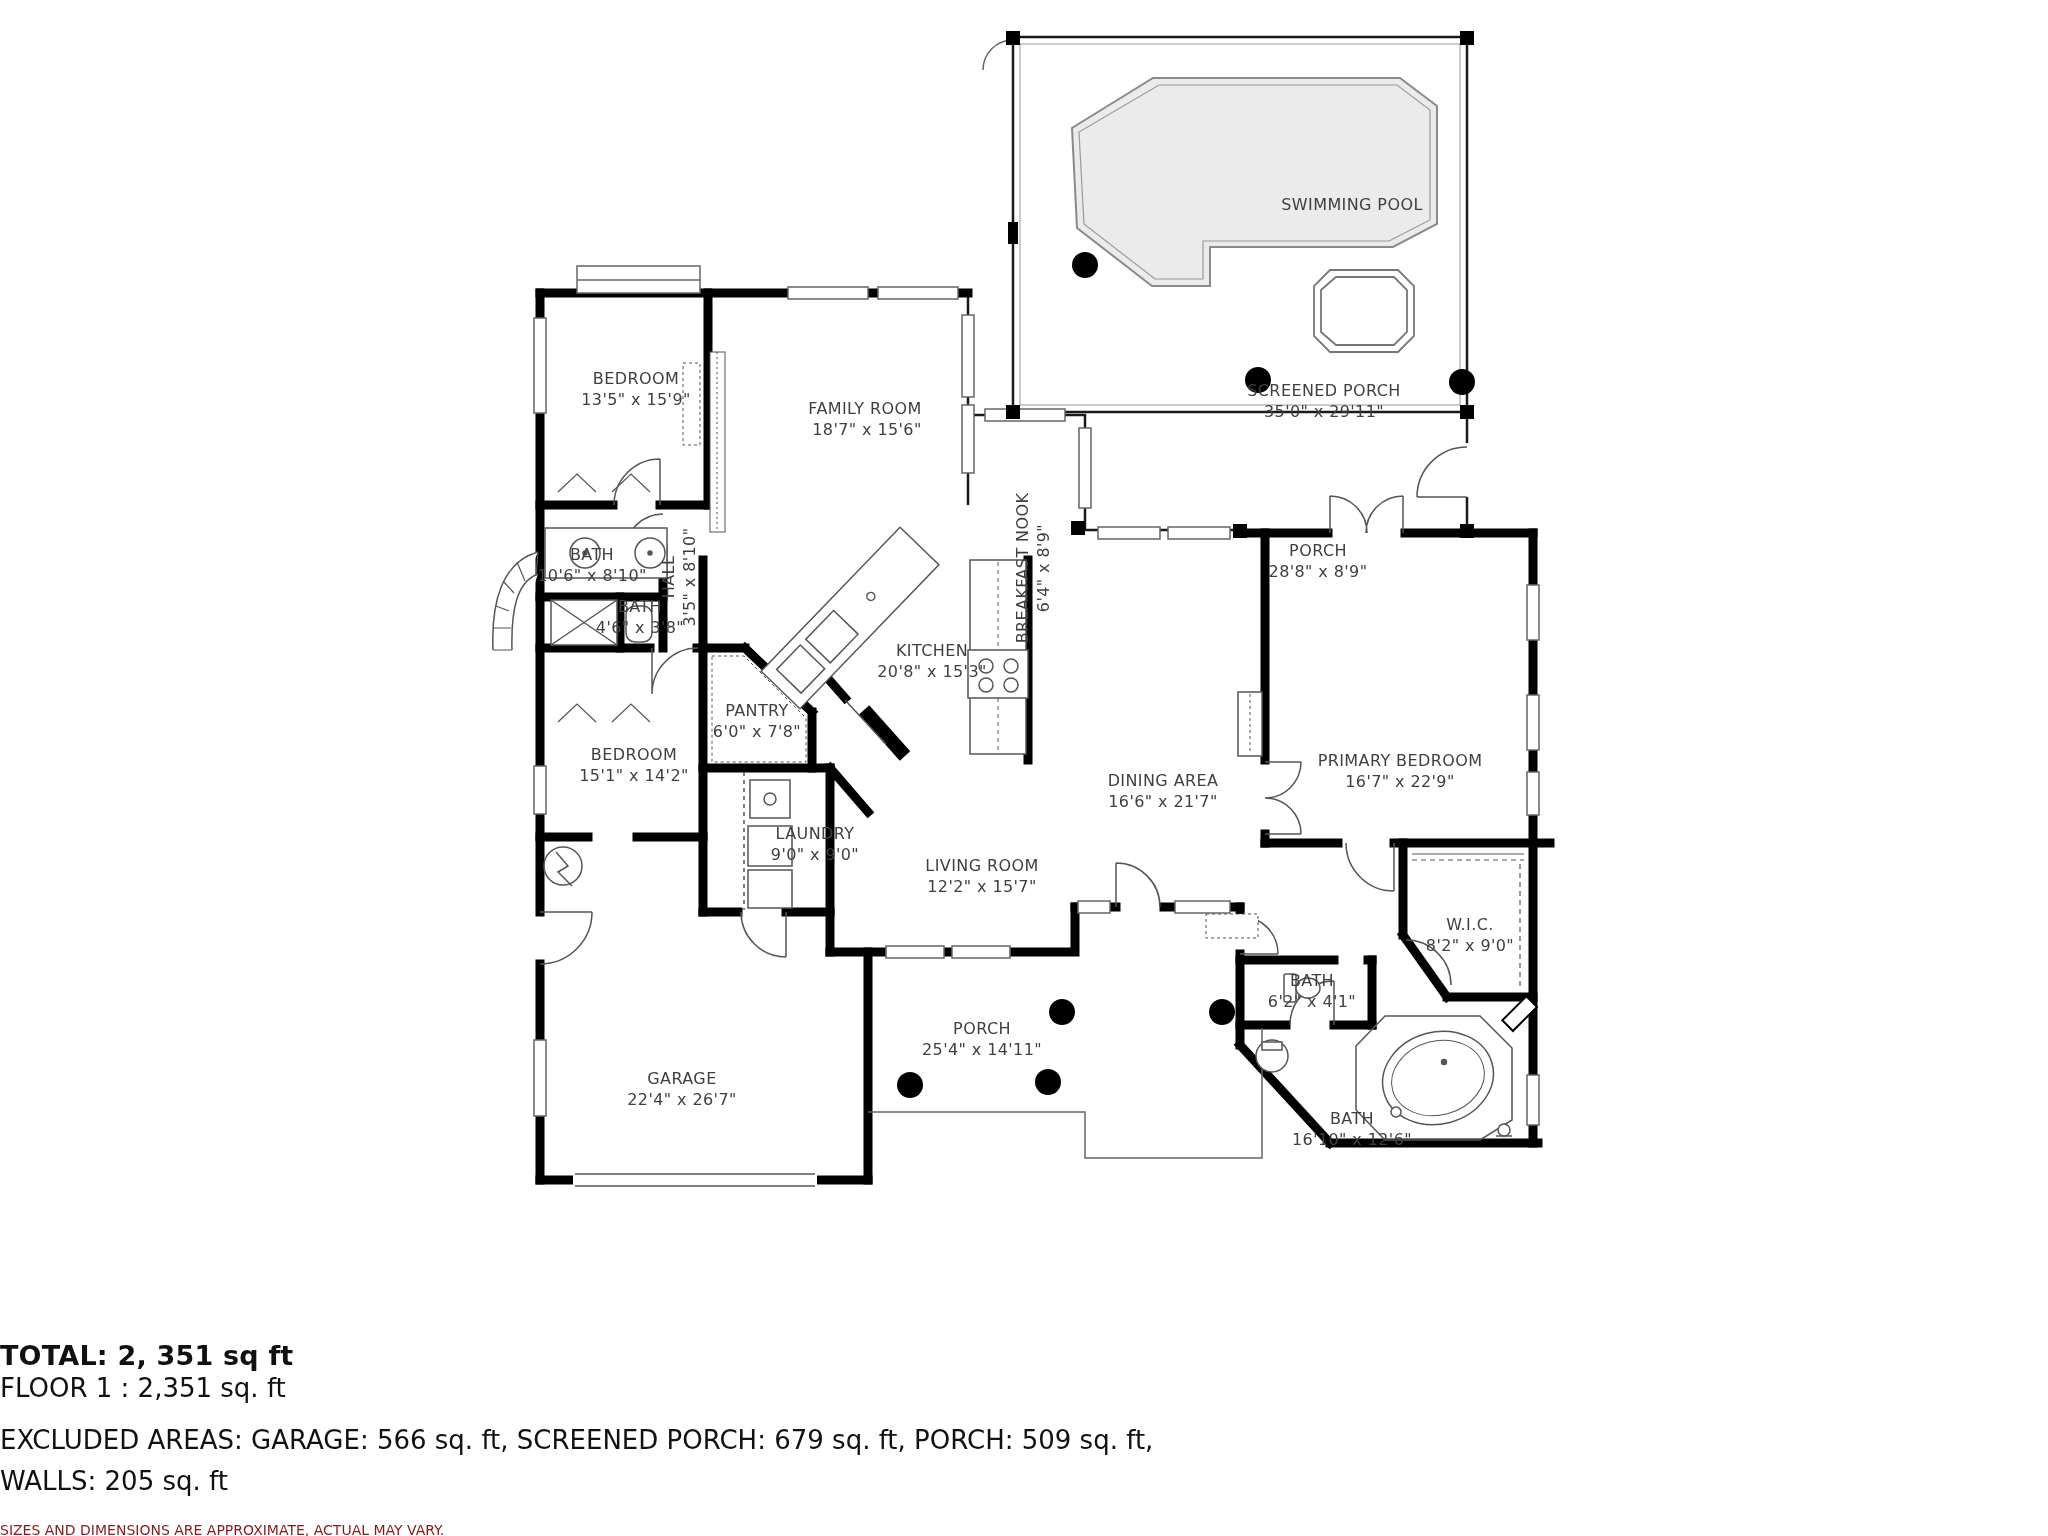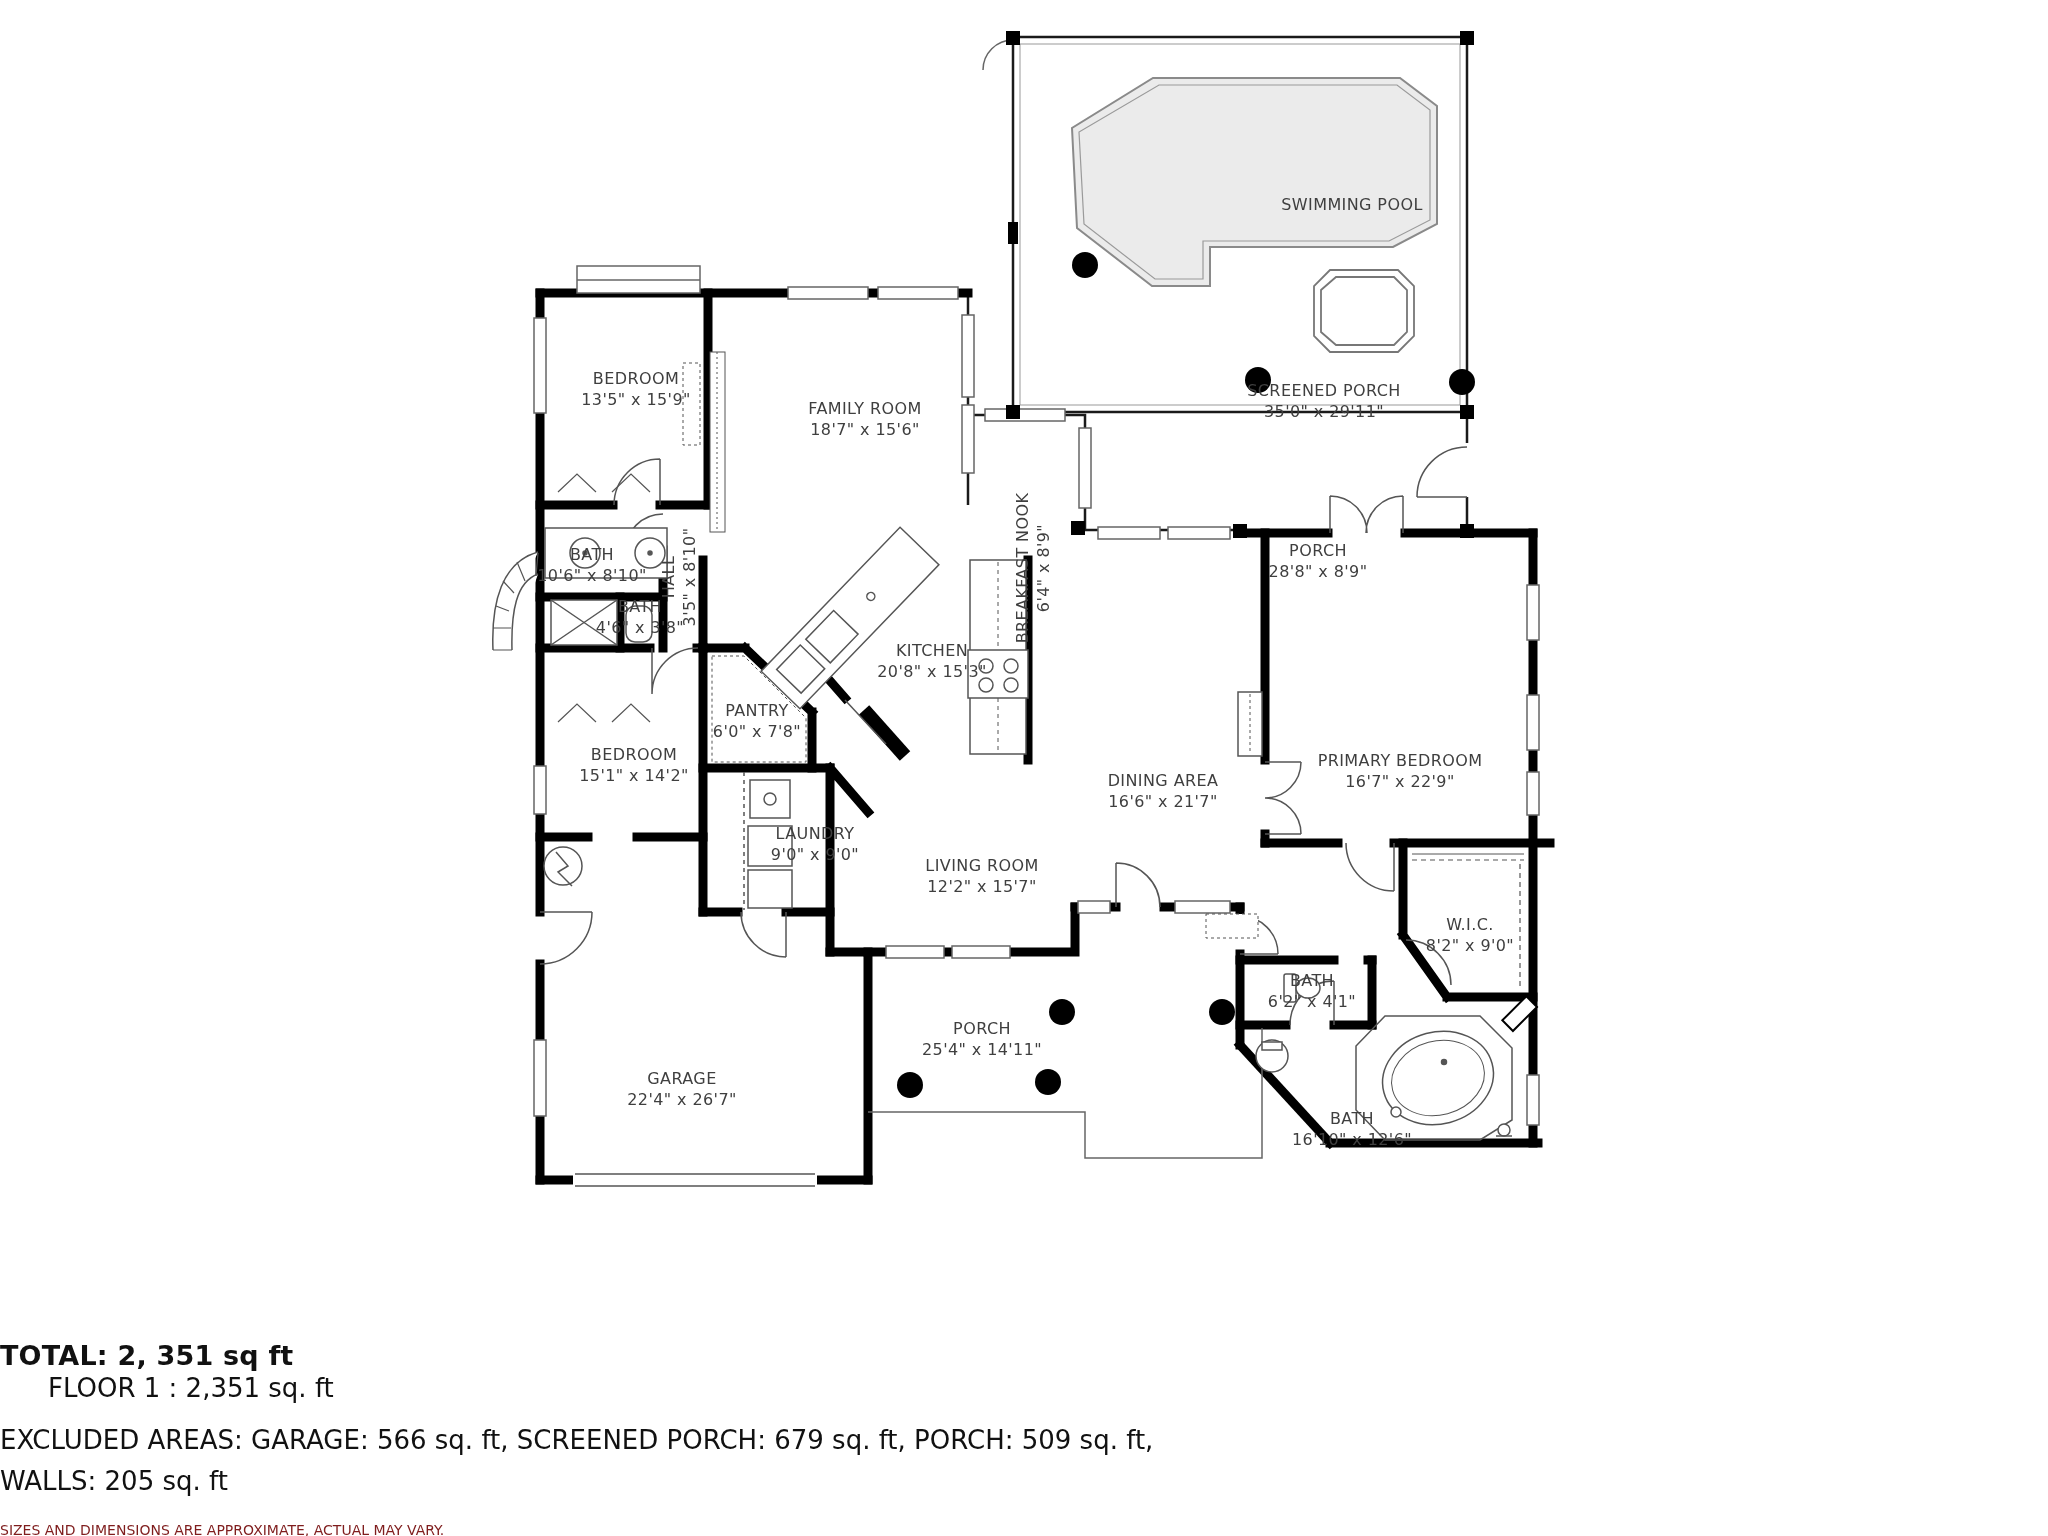--- a/index.html
+++ b/index.html
@@ -5,21 +5,21 @@
   html,body{margin:0;padding:0;background:#ffffff;}
   #page{position:relative;width:2048px;height:1536px;background:#ffffff;overflow:hidden;
         font-family:"DejaVu Sans","Liberation Sans",sans-serif;}
   #plan-svg{position:absolute;left:0;top:0;}
   .room-label{position:absolute;transform:translate(-50%,-50%);text-align:center;
               color:#3f3f3f;font-size:16px;line-height:1.3;letter-spacing:.4px;white-space:nowrap;}
   .room-label.rot{transform:translate(-50%,-50%) rotate(-90deg);}
   .room-label .rname,.room-label .rdims{display:block;}
   #summary{position:absolute;left:0;top:1340px;width:2048px;text-align:left;color:#111;}
   #summary .total{font-size:27px;font-weight:bold;letter-spacing:.2px;}
-  #summary .floor{font-size:26px;margin-top:2px;padding-left:48px;}
+  #summary .floor{font-size:26px;margin-top:2px;}
   #summary .excl{font-size:26px;margin-top:22px;}
   #summary .walls{font-size:26px;margin-top:11px;}
   #summary .disc{font-size:14px;margin-top:26px;color:#7f1d1d;}
 </style>
 </head>
 <body>
 
 <div id="page">
 
 <svg id="plan-svg" width="2048" height="1536" viewBox="0 0 2048 1536">
@@ -228,21 +228,21 @@
       <span class="rdims"></span>
     </div>
 <div class="room-label" style="left:1324px;top:402px;">
       <span class="rname">SCREENED PORCH</span>
       <span class="rdims">35'0" x 29'11"</span>
     </div>
 <div class="room-label" style="left:636px;top:390px;">
       <span class="rname">BEDROOM</span>
       <span class="rdims">13'5" x 15'9"</span>
     </div>
-<div class="room-label" style="left:865px;top:420px;">
+<div class="room-label" style="left:865px;top:420px;text-align:right;">
       <span class="rname">FAMILY ROOM</span>
       <span class="rdims">18'7" x 15'6"</span>
     </div>
 <div class="room-label" style="left:592px;top:566px;">
       <span class="rname">BATH</span>
       <span class="rdims">10'6" x 8'10"</span>
     </div>
 <div class="room-label rot" style="left:680px;top:577px;">
       <span class="rname">HALL</span>
       <span class="rdims">3'5" x 8'10"</span>

